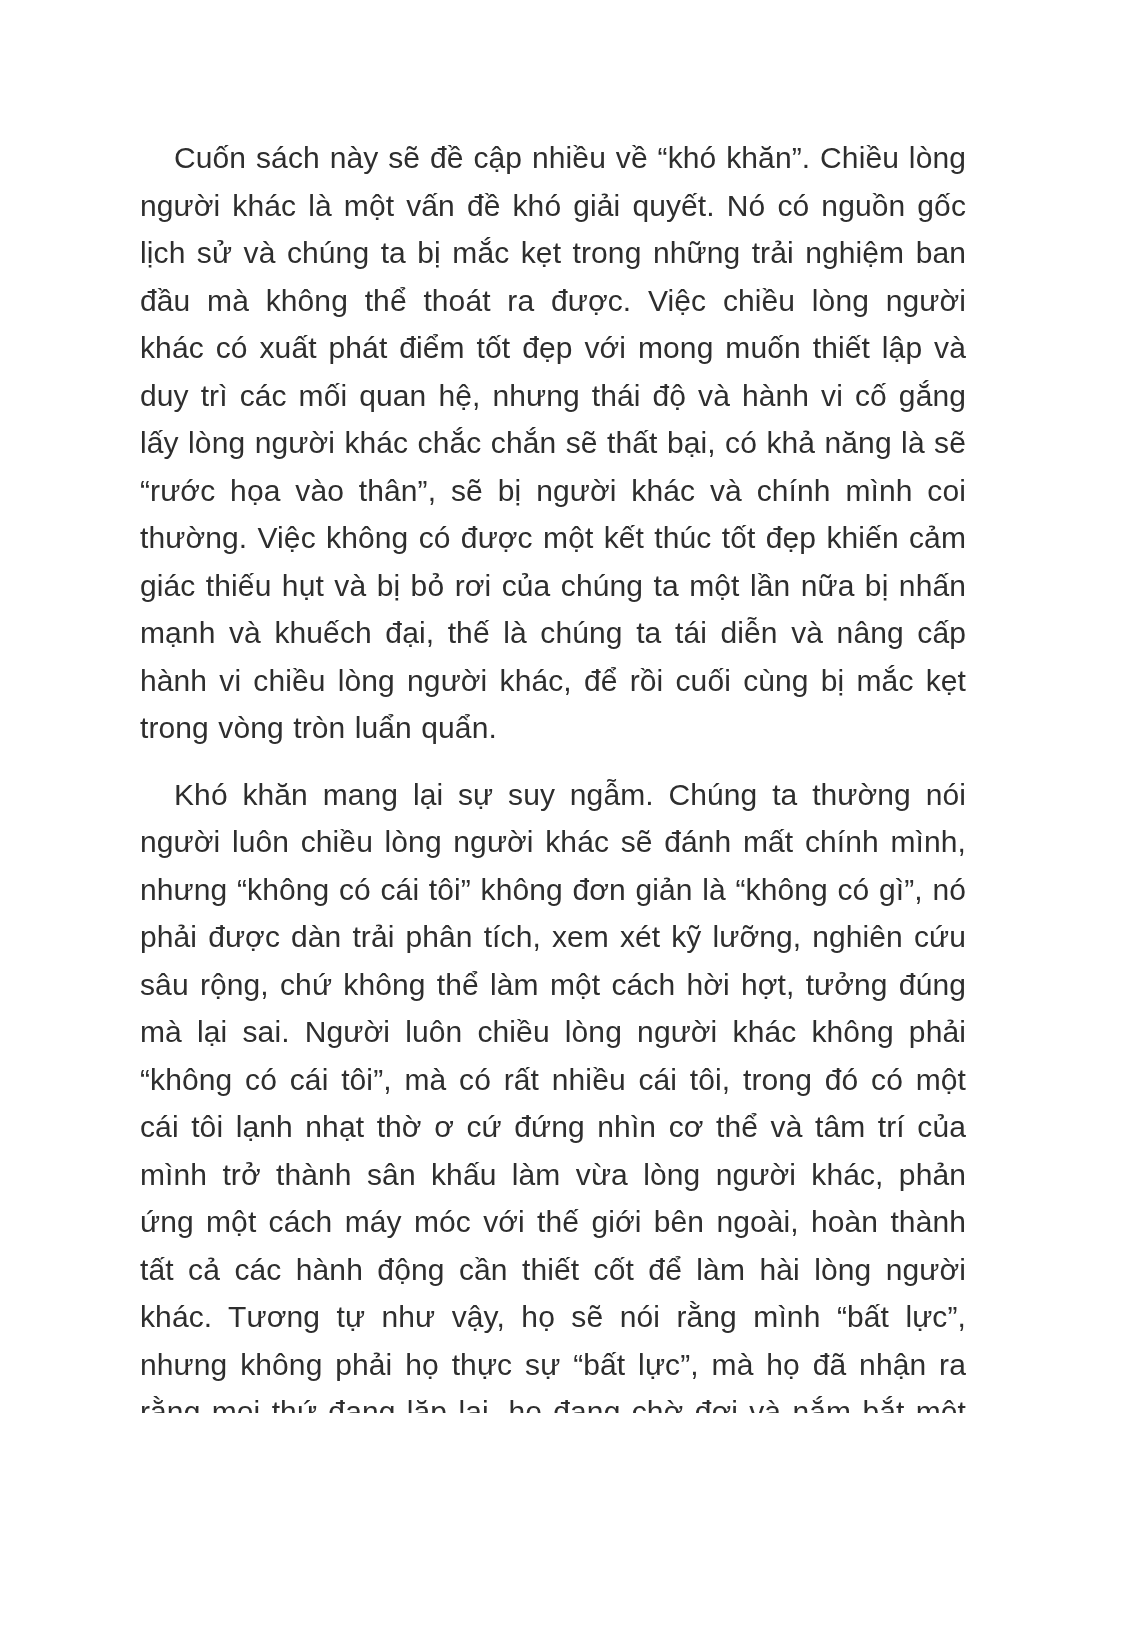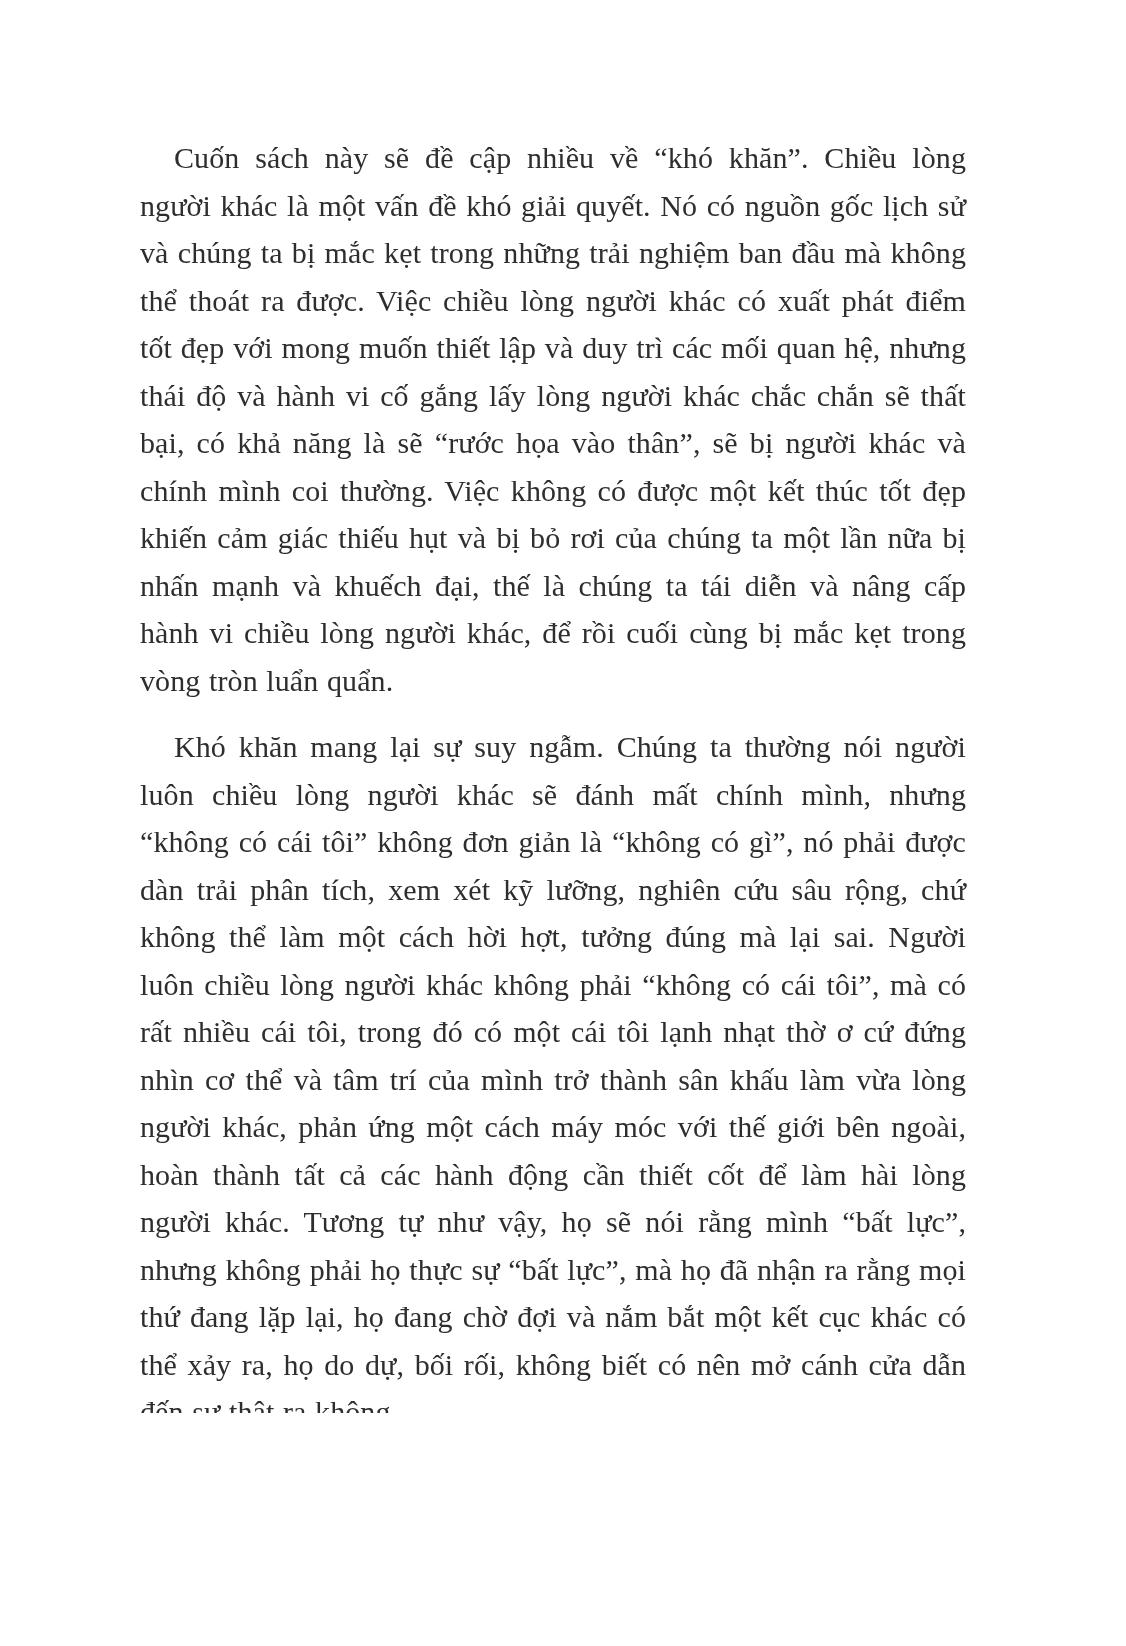--- a/index.html
+++ b/index.html
@@ -6,21 +6,21 @@
     margin: 0;
     padding: 0;
     background: #ffffff;
   }
   .page {
     position: relative;
     width: 1126px;
     height: 1413px;
     background: #ffffff;
     overflow: hidden;
-    font-family: Liberation Serif, serif;
+    font-family: Liberation Sans, sans-serif;
   }
   .body-text {
     position: absolute;
     left: 140px;
     top: 134px;
     width: 826px;
   }
   .body-text p {
     margin: 0 0 19px 0;
     font-size: 30px;

